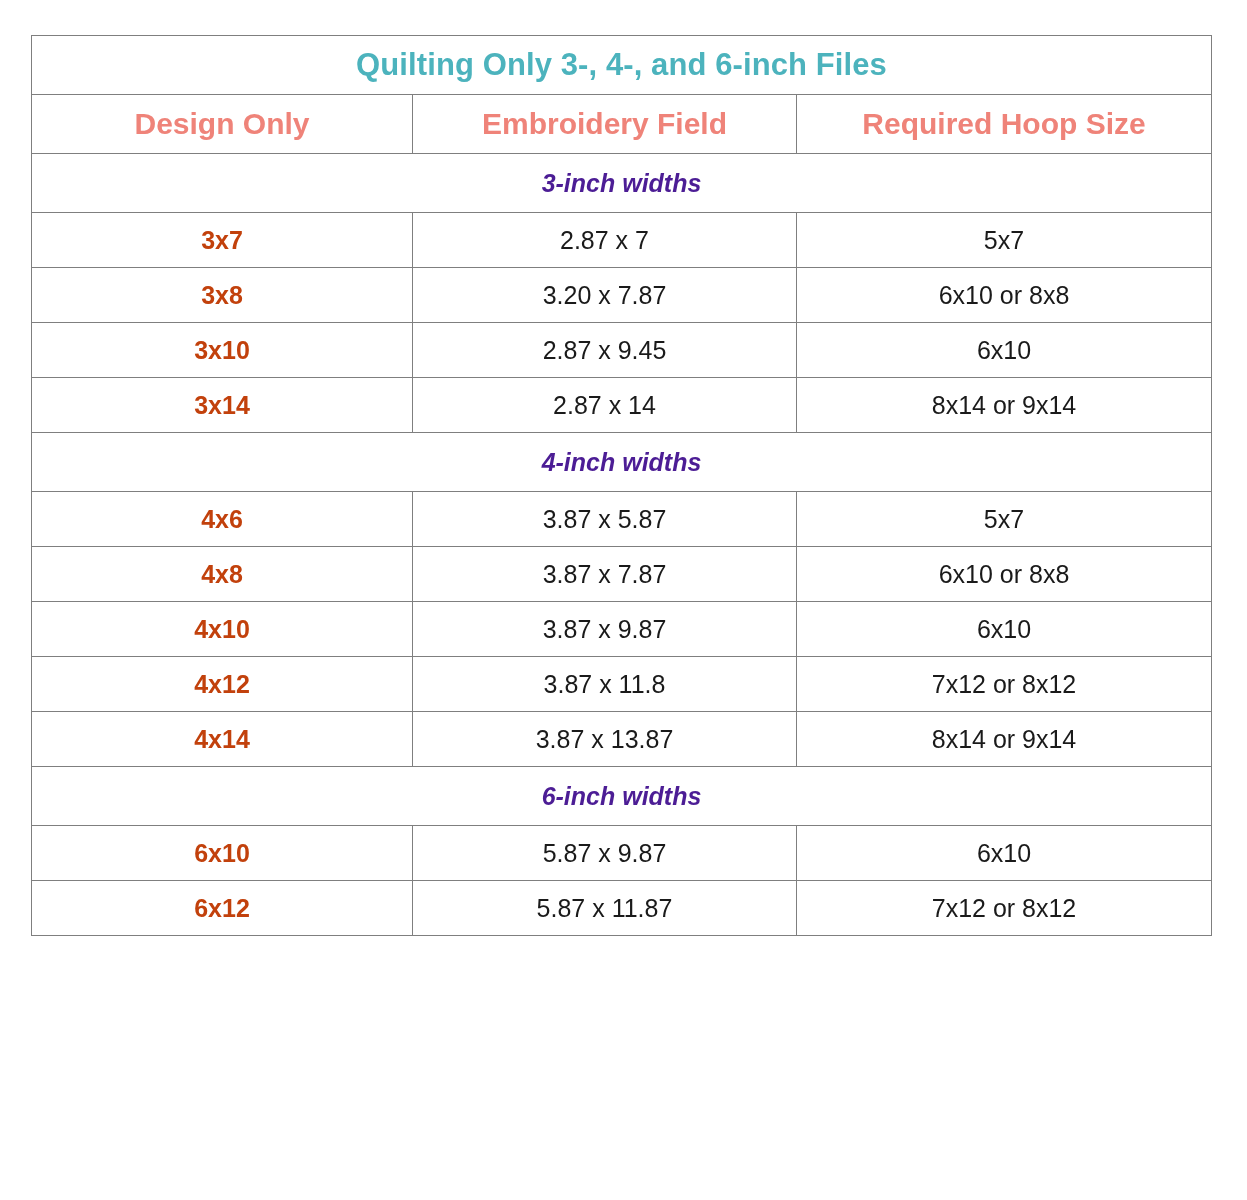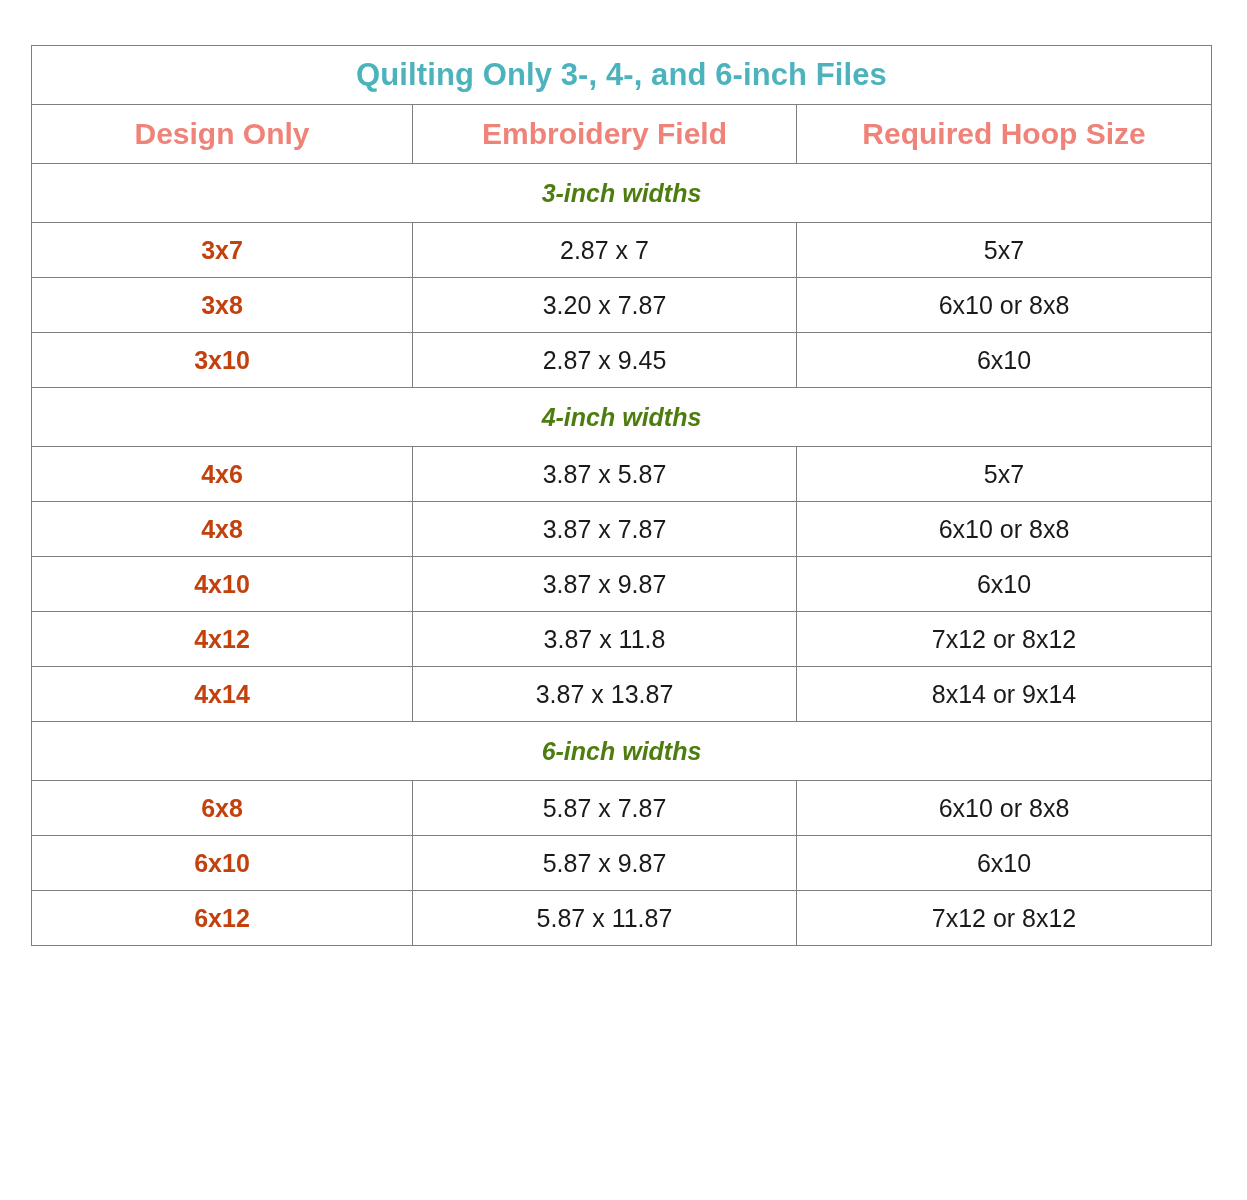--- a/index.html
+++ b/index.html
@@ -9,21 +9,21 @@
   }
   body {
     width: 1247px;
     height: 1200px;
     font-family: "Liberation Sans", sans-serif;
     -webkit-font-smoothing: antialiased;
   }
   .sheet {
     position: absolute;
     left: 31px;
-    top: 45px;
+    top: 35px;
     width: 1180px;
   }
   table.size-table {
     border-collapse: collapse;
     width: 100%;
     table-layout: fixed;
   }
   table.size-table td {
     border: 1px solid #7f7f7f;
     padding: 0;
@@ -47,21 +47,21 @@
     height: 58px;
     font-size: 30px;
     font-weight: bold;
     color: #ef8379;
   }
   .group-cell {
     height: 58px;
     font-size: 25px;
     font-weight: bold;
     font-style: italic;
-    color: #4d7c0f;
+    color: #4c1d95;
     text-align: left;
     padding-left: 16px;
   }
   .size-cell {
     height: 54px;
     font-size: 25px;
     font-weight: bold;
     color: #c2410c;
   }
   .val-cell {
@@ -102,20 +102,25 @@
       <tr>
         <td class="size-cell">3x8</td>
         <td class="val-cell">3.20 x 7.87</td>
         <td class="val-cell">6x10 or 8x8</td>
       </tr>
       <tr>
         <td class="size-cell">3x10</td>
         <td class="val-cell">2.87 x 9.45</td>
         <td class="val-cell">6x10</td>
       </tr>
+      <tr>
+        <td class="size-cell">3x14</td>
+        <td class="val-cell">2.87 x 14</td>
+        <td class="val-cell">8x14 or 9x14</td>
+      </tr>
 
       <tr>
         <td class="group-cell" colspan="3">4-inch widths</td>
       </tr>
       <tr>
         <td class="size-cell">4x6</td>
         <td class="val-cell">3.87 x 5.87</td>
         <td class="val-cell">5x7</td>
       </tr>
       <tr>
@@ -136,25 +141,20 @@
       <tr>
         <td class="size-cell">4x14</td>
         <td class="val-cell">3.87 x 13.87</td>
         <td class="val-cell">8x14 or 9x14</td>
       </tr>
 
       <tr>
         <td class="group-cell" colspan="3">6-inch widths</td>
       </tr>
       <tr>
-        <td class="size-cell">6x8</td>
-        <td class="val-cell">5.87 x 7.87</td>
-        <td class="val-cell">6x10 or 8x8</td>
-      </tr>
-      <tr>
         <td class="size-cell">6x10</td>
         <td class="val-cell">5.87 x 9.87</td>
         <td class="val-cell">6x10</td>
       </tr>
       <tr>
         <td class="size-cell">6x12</td>
         <td class="val-cell">5.87 x 11.87</td>
         <td class="val-cell">7x12 or 8x12</td>
       </tr>
     </tbody>

